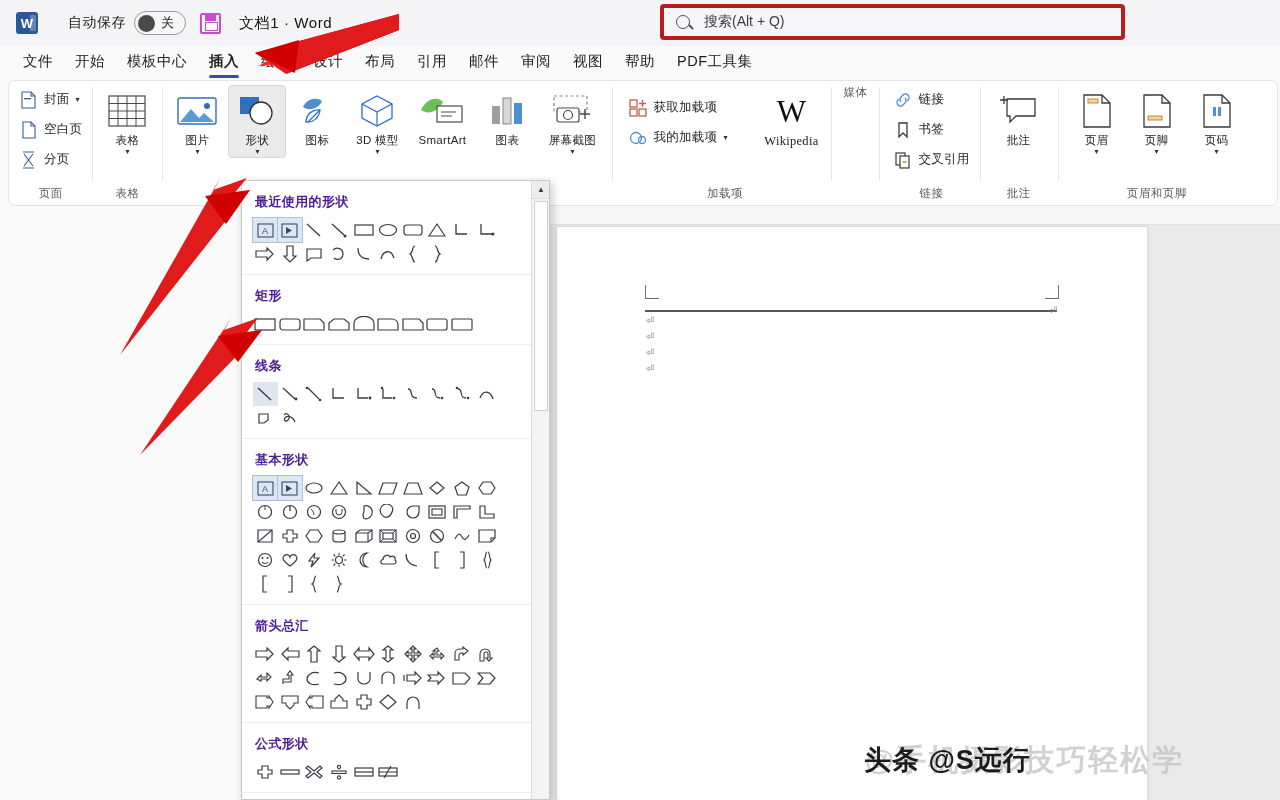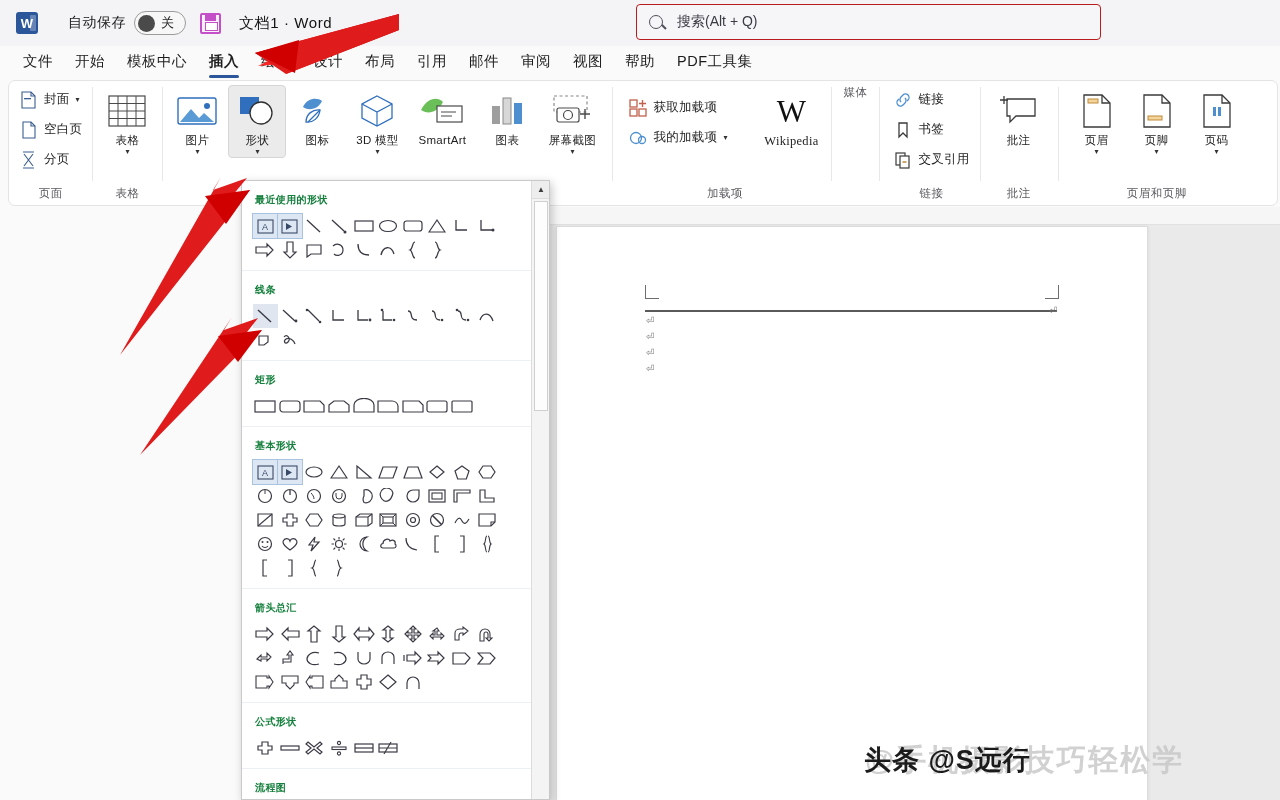--- a/index.html
+++ b/index.html
@@ -42,22 +42,22 @@
     content:""; position:absolute; left:3px; top:-1px; width:11px; height:7px;
     background:#c54fc9;
   }
   .save-icon::after{
     content:""; position:absolute; left:3px; bottom:1px; width:11px; height:7px;
     border:1.5px solid #c54fc9; background:#fff;
   }
   .doc-title{ margin-left:18px; font-size:15px; color:#141414; letter-spacing:.6px; }
 
   .searchbox{
-    position:absolute; left:636px; top:4px; width:465px; height:36px;
-    background:#f6f6f8; border:1px solid #b91c1c; border-radius:4px;
+    position:absolute; left:660px; top:4px; width:465px; height:36px;
+    background:#f6f6f8; border:4px solid #b91c1c; border-radius:4px;
     display:flex; align-items:center; padding:0 12px;
   }
   .search-glass{ width:14px; height:14px; border:1.6px solid #51505a; border-radius:50%; position:relative; flex:none;}
   .search-glass::after{ content:""; position:absolute; width:6px; height:1.6px; background:#51505a;
      right:-5px; bottom:0px; transform:rotate(45deg); }
   .search-ph{ margin-left:14px; font-size:14px; color:#3b3b44; }
 
   
   .tabstrip{
     position:absolute; left:0; top:46px; width:1280px; height:30px;
@@ -107,21 +107,21 @@
 
   
   .shapespanel{
     position:absolute; left:241px; top:180px; width:309px; height:620px;
     background:#fff; border:1px solid #c9c9cc; box-shadow:2px 3px 9px rgba(0,0,0,.22);
     overflow:hidden; z-index:40;
   }
   .sp-inner{ position:absolute; left:0; top:0; width:291px; height:620px; }
   .sp-section{ padding:6px 11px 8px 11px; border-bottom:1px solid #eceff3; }
   .sp-head{
-    font-size:10px; font-weight:bold; color:#15803d; padding:6px 0 7px 2px; letter-spacing:.4px;
+    font-size:13px; font-weight:bold; color:#4c1d95; padding:6px 0 7px 2px; letter-spacing:.4px;
   }
   .sp-grid{ display:flex; flex-wrap:wrap; }
   .sp-cell{
     width:24.6px; height:24px; display:flex; align-items:center; justify-content:center;
     font-size:15px; color:#3a3a44; line-height:1;
   }
   .sp-cell.hl{ background:#dde7f4; outline:1px solid #a9c2e0; }
   .sp-cell.cur{ background:#dfe6f0; }
   .sp-cell svg{ display:block; }
 
@@ -586,20 +586,71 @@
             </div>
           <div class="sp-cell">
               <svg width="14" height="18">
                 <path d="M5 1c3 0 2 7 5 8-3 1-2 8-5 8" fill="none" stroke="#3a3a44" stroke-width="1.2"></path>
               </svg>
             </div>
         </div>
       </div>
 
       <div class="sp-section">
+        <div class="sp-head">矩形</div>
+        <div class="sp-grid">
+          <div class="sp-cell">
+              <svg width="22" height="16">
+                <rect x="1" y="3" width="20" height="11" fill="none" stroke="#3a3a44" stroke-width="1.2"></rect>
+              </svg>
+            </div>
+          <div class="sp-cell">
+              <svg width="22" height="16">
+                <rect x="1" y="3" width="20" height="11" rx="3" fill="none" stroke="#3a3a44" stroke-width="1.2"></rect>
+              </svg>
+            </div>
+          <div class="sp-cell">
+              <svg width="22" height="16">
+                <path d="M1 3h16l4 4v7H1z" fill="none" stroke="#3a3a44" stroke-width="1.2"></path>
+              </svg>
+            </div>
+          <div class="sp-cell">
+              <svg width="22" height="16">
+                <path d="M1 7l5-4h10l5 4v7H1z" fill="none" stroke="#3a3a44" stroke-width="1.2"></path>
+              </svg>
+            </div>
+          <div class="sp-cell">
+              <svg width="22" height="16">
+                <path d="M1 7a6 4 0 0120 0v7H1z" fill="none" stroke="#3a3a44" stroke-width="1.2"></path>
+              </svg>
+            </div>
+          <div class="sp-cell">
+              <svg width="22" height="16">
+                <path d="M1 3h14a6 6 0 016 5v6H1z" fill="none" stroke="#3a3a44" stroke-width="1.2"></path>
+              </svg>
+            </div>
+          <div class="sp-cell">
+              <svg width="22" height="16">
+                <path d="M1 3h16l4 4v7H1z" fill="none" stroke="#3a3a44" stroke-width="1.2"></path>
+              </svg>
+            </div>
+          <div class="sp-cell">
+              <svg width="22" height="16">
+                <rect x="1" y="3" width="20" height="11" rx="2" fill="none" stroke="#3a3a44" stroke-width="1.2"></rect>
+              </svg>
+            </div>
+          <div class="sp-cell">
+              <svg width="22" height="16">
+                <rect x="1" y="3" width="20" height="11" rx="1" fill="none" stroke="#3a3a44" stroke-width="1.2"></rect>
+              </svg>
+            </div>
+        </div>
+      </div>
+
+      <div class="sp-section">
         <div class="sp-head">线条</div>
         <div class="sp-grid">
           <div class="sp-cell cur">
               <svg width="18" height="16">
                 <path d="M2 2l13 12" stroke="#3a3a44" stroke-width="1.4"></path>
               </svg>
             </div>
           <div class="sp-cell">
               <svg width="18" height="16">
                 <path d="M2 2l12 11" stroke="#3a3a44" stroke-width="1.3"></path>
@@ -655,71 +706,20 @@
               </svg>
             </div>
           <div class="sp-cell">
               <svg width="18" height="16">
                 <path d="M3 13V4h9v6l-4 3z" fill="none" stroke="#3a3a44" stroke-width="1.2"></path>
               </svg>
             </div>
           <div class="sp-cell">
               <svg width="18" height="16">
                 <path d="M3 5c3-4 7 2 4 5s-5-1-2-3 8 1 9 5" fill="none" stroke="#3a3a44" stroke-width="1.2"></path>
-              </svg>
-            </div>
-        </div>
-      </div>
-
-      <div class="sp-section">
-        <div class="sp-head">矩形</div>
-        <div class="sp-grid">
-          <div class="sp-cell">
-              <svg width="22" height="16">
-                <rect x="1" y="3" width="20" height="11" fill="none" stroke="#3a3a44" stroke-width="1.2"></rect>
-              </svg>
-            </div>
-          <div class="sp-cell">
-              <svg width="22" height="16">
-                <rect x="1" y="3" width="20" height="11" rx="3" fill="none" stroke="#3a3a44" stroke-width="1.2"></rect>
-              </svg>
-            </div>
-          <div class="sp-cell">
-              <svg width="22" height="16">
-                <path d="M1 3h16l4 4v7H1z" fill="none" stroke="#3a3a44" stroke-width="1.2"></path>
-              </svg>
-            </div>
-          <div class="sp-cell">
-              <svg width="22" height="16">
-                <path d="M1 7l5-4h10l5 4v7H1z" fill="none" stroke="#3a3a44" stroke-width="1.2"></path>
-              </svg>
-            </div>
-          <div class="sp-cell">
-              <svg width="22" height="16">
-                <path d="M1 7a6 4 0 0120 0v7H1z" fill="none" stroke="#3a3a44" stroke-width="1.2"></path>
-              </svg>
-            </div>
-          <div class="sp-cell">
-              <svg width="22" height="16">
-                <path d="M1 3h14a6 6 0 016 5v6H1z" fill="none" stroke="#3a3a44" stroke-width="1.2"></path>
-              </svg>
-            </div>
-          <div class="sp-cell">
-              <svg width="22" height="16">
-                <path d="M1 3h16l4 4v7H1z" fill="none" stroke="#3a3a44" stroke-width="1.2"></path>
-              </svg>
-            </div>
-          <div class="sp-cell">
-              <svg width="22" height="16">
-                <rect x="1" y="3" width="20" height="11" rx="2" fill="none" stroke="#3a3a44" stroke-width="1.2"></rect>
-              </svg>
-            </div>
-          <div class="sp-cell">
-              <svg width="22" height="16">
-                <rect x="1" y="3" width="20" height="11" rx="1" fill="none" stroke="#3a3a44" stroke-width="1.2"></rect>
               </svg>
             </div>
         </div>
       </div>
 
       <div class="sp-section">
         <div class="sp-head">基本形状</div>
         <div class="sp-grid">
           <div class="sp-cell hl">
               <svg width="17" height="15">

